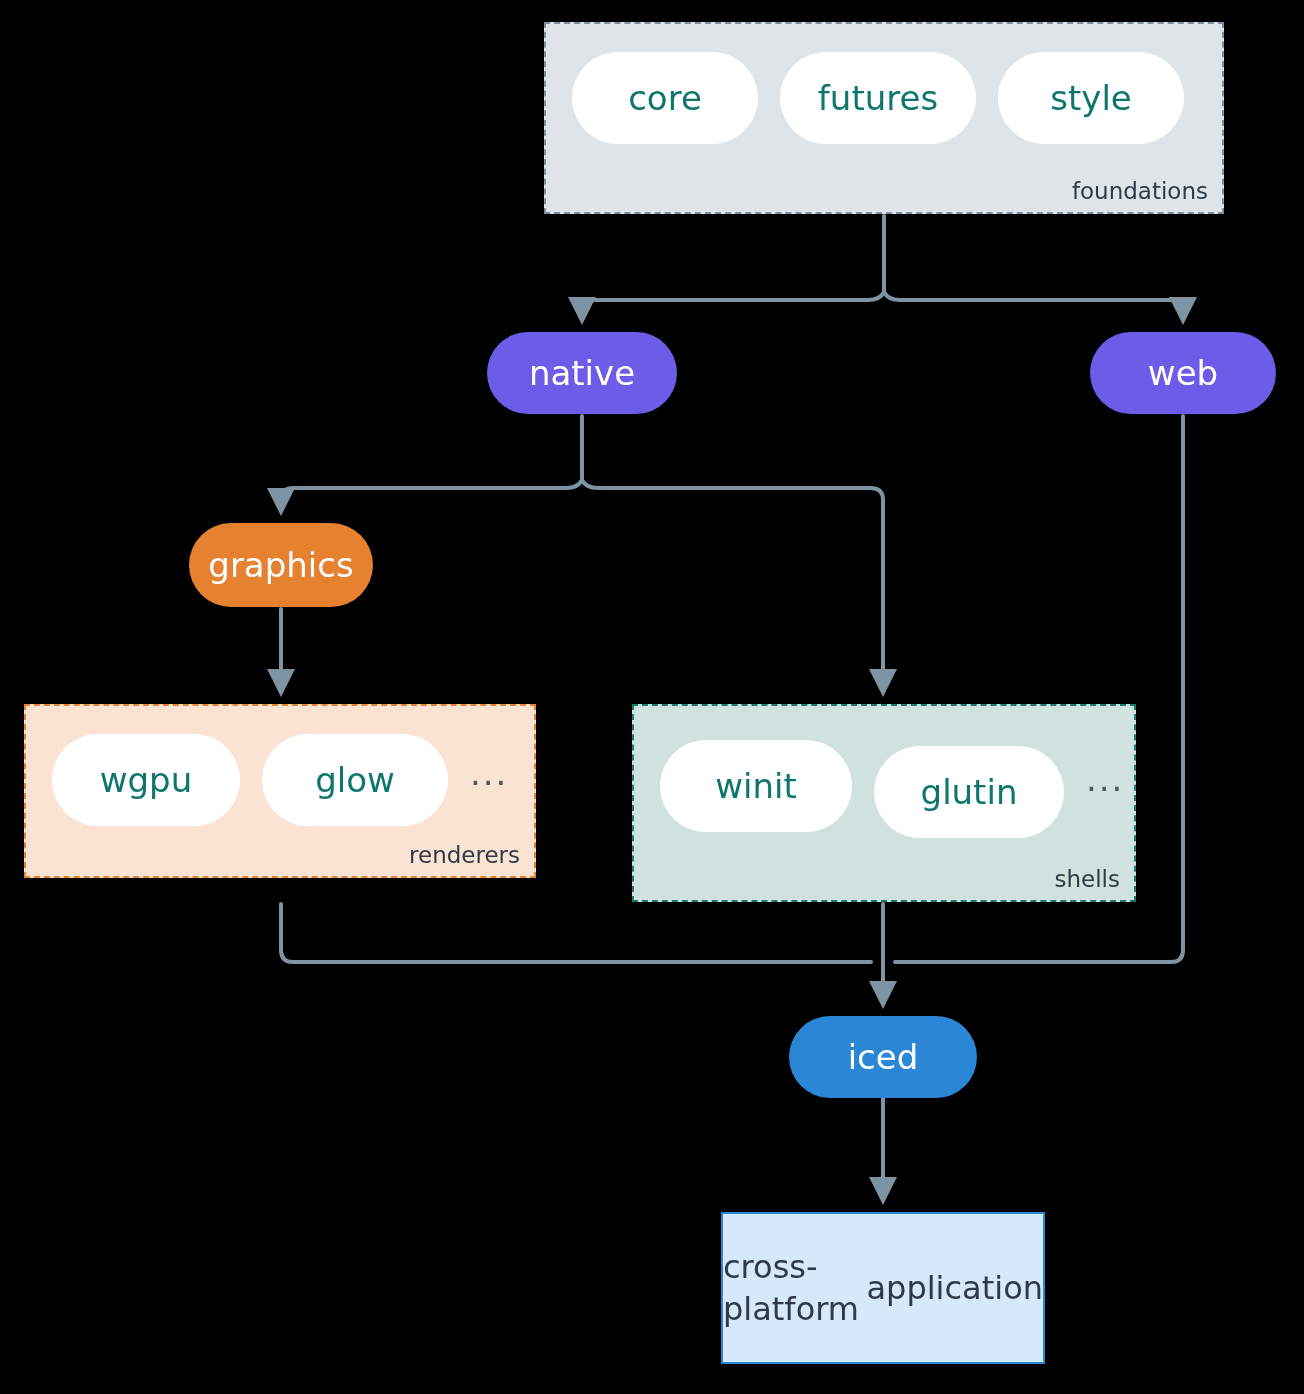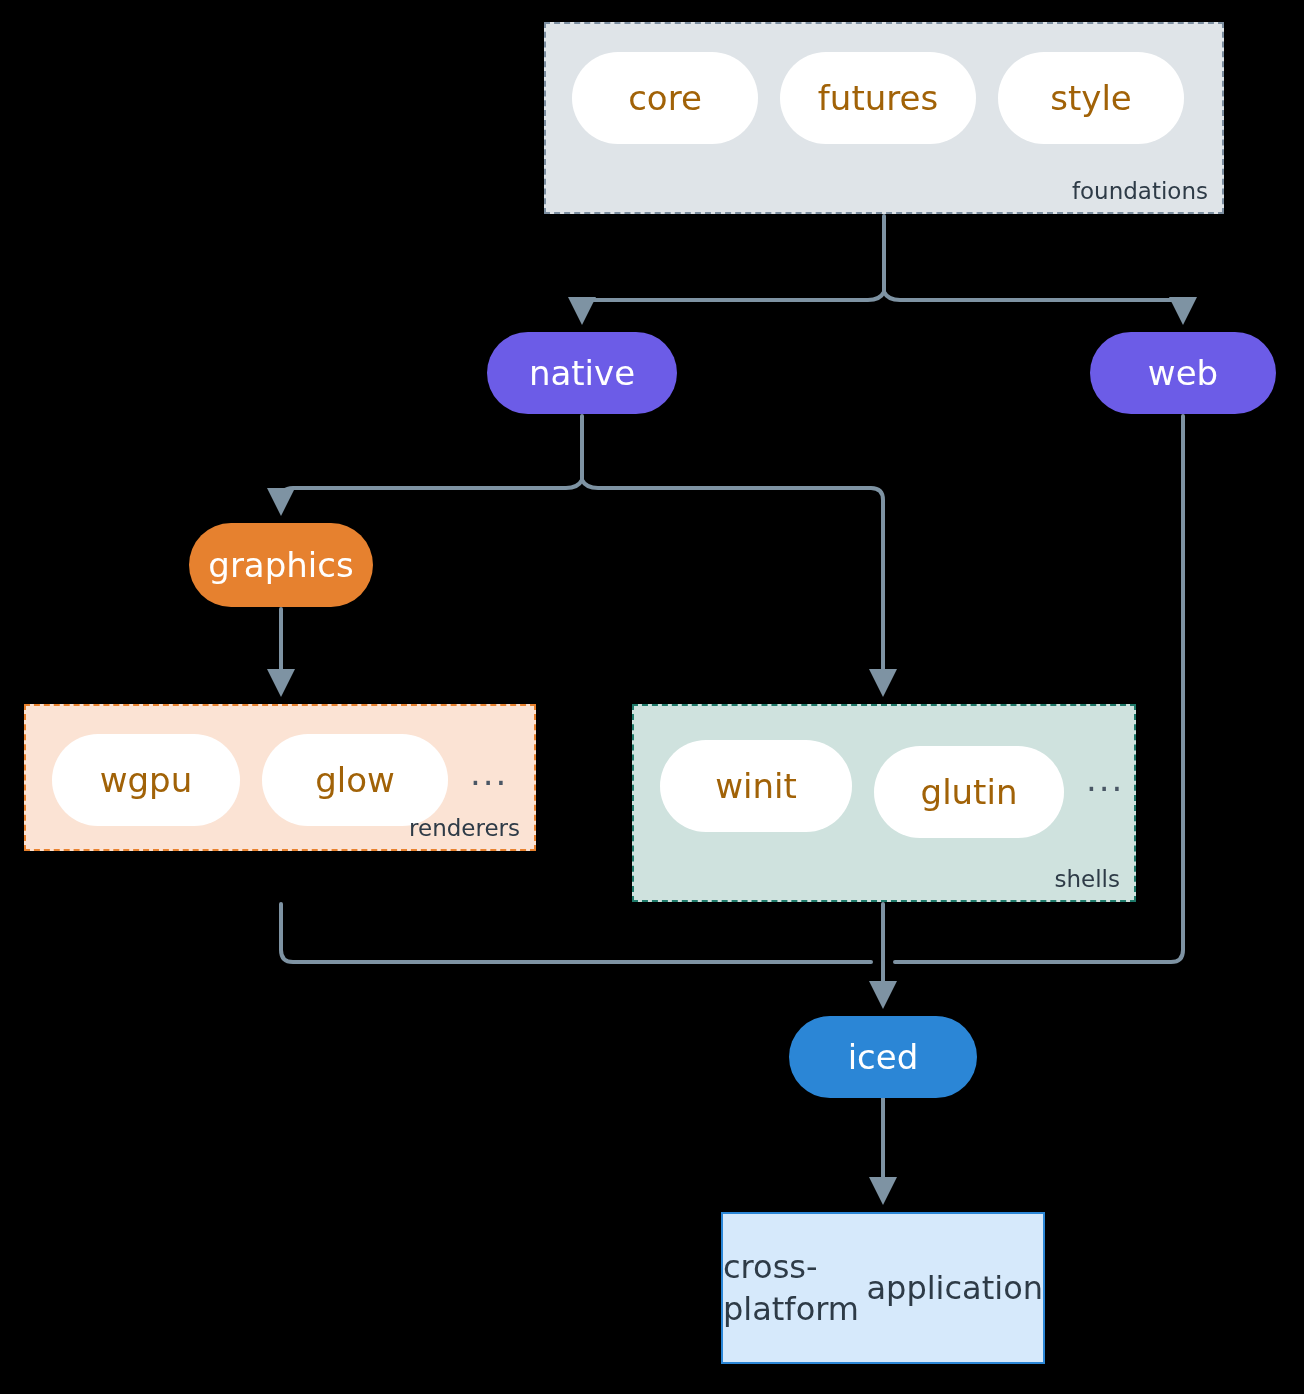--- a/index.html
+++ b/index.html
@@ -48,40 +48,40 @@
   }
 
   #cluster-foundations {
     left: 544px; top: 22px;
     width: 680px; height: 192px;
     background: #dfe4e8;
     border-color: #7c8ea0;
   }
   #cluster-renderers {
     left: 24px; top: 704px;
-    width: 512px; height: 147px;
+    width: 512px; height: 174px;
     background: #fbe3d4;
     border-color: #e8822e;
   }
   #cluster-shells {
     left: 632px; top: 704px;
     width: 504px; height: 198px;
     background: #cfe2de;
     border-color: #1f7a6a;
     text-align: right;
   }
 
   
   .pill {
     background: #ffffff;
     border-radius: 999px;
     display: flex;
     align-items: center;
     justify-content: center;
-    color: #a16207;
+    color: #0f766e;
     font-size: 34px;
     height: 92px;
     box-sizing: border-box;
     padding: 0 26px;
   }
   .pill.w-core    { width: 186px; }
   .pill.w-futures { width: 196px; }
   .pill.w-style   { width: 186px; }
   .pill.w-wgpu    { width: 188px; }
   .pill.w-glow    { width: 186px; }

